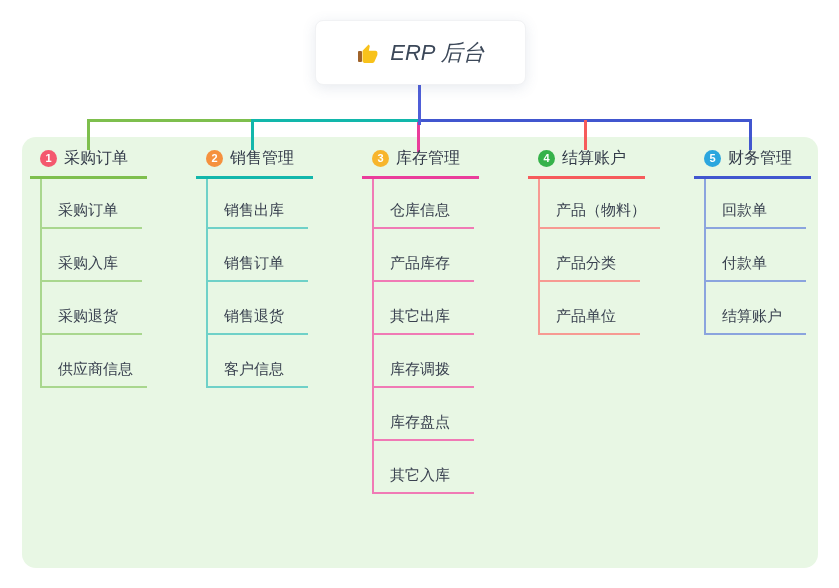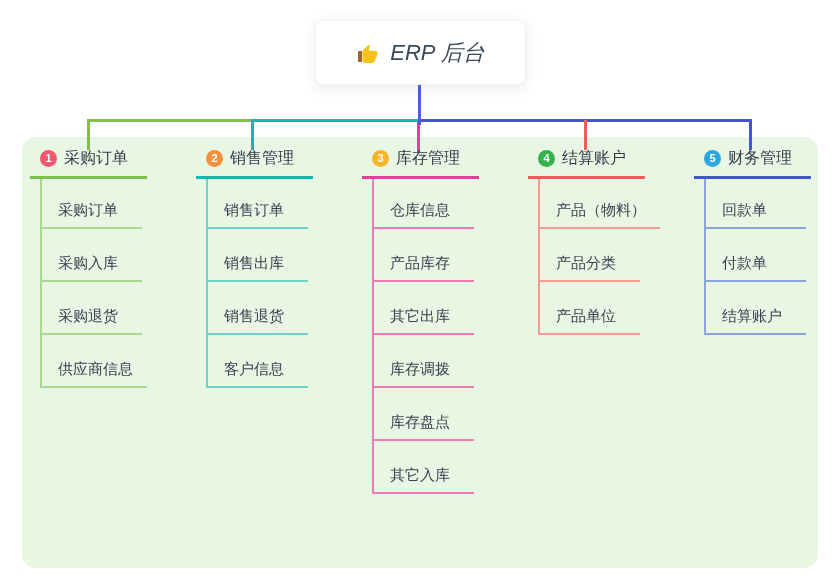--- a/index.html
+++ b/index.html
@@ -84,22 +84,22 @@
       <div class="child">供应商信息</div>
     </div>
   </div>
 
   <div class="column col-2 b1">
     <div class="branch-header">
       <span class="badge">2</span>
       <span>销售管理</span>
     </div>
     <div class="children">
+      <div class="child">销售出库</div>
       <div class="child">销售订单</div>
-      <div class="child">销售出库</div>
       <div class="child">销售退货</div>
       <div class="child">客户信息</div>
     </div>
   </div>
 
   <div class="column col-3 b2">
     <div class="branch-header">
       <span class="badge">3</span>
       <span>库存管理</span>
     </div>

